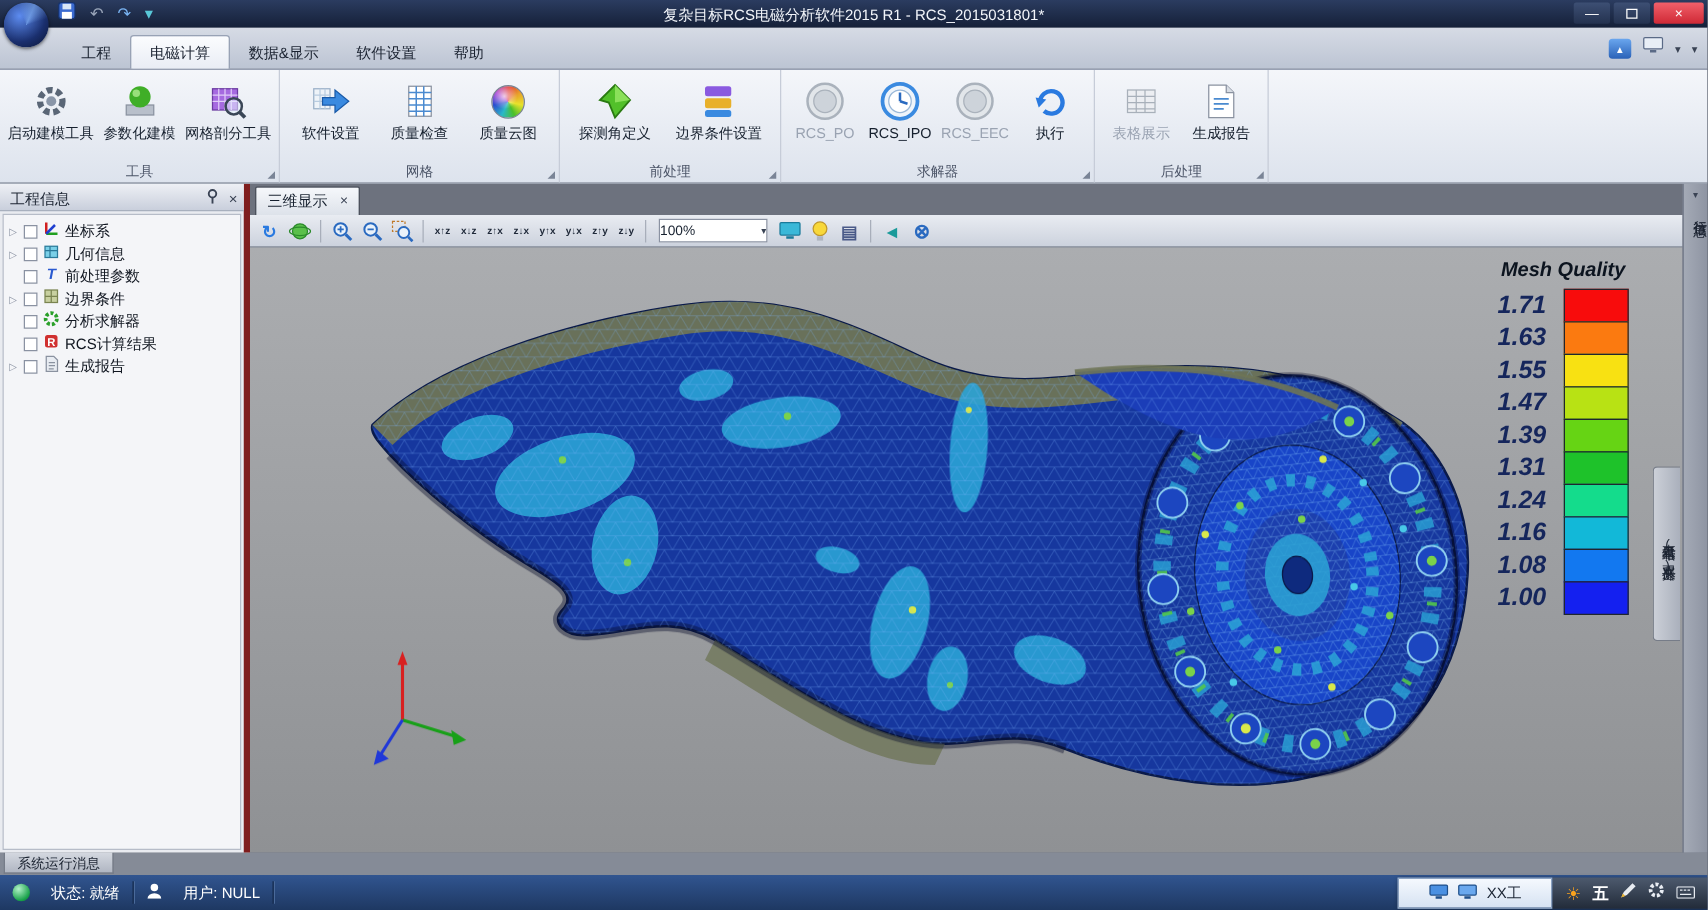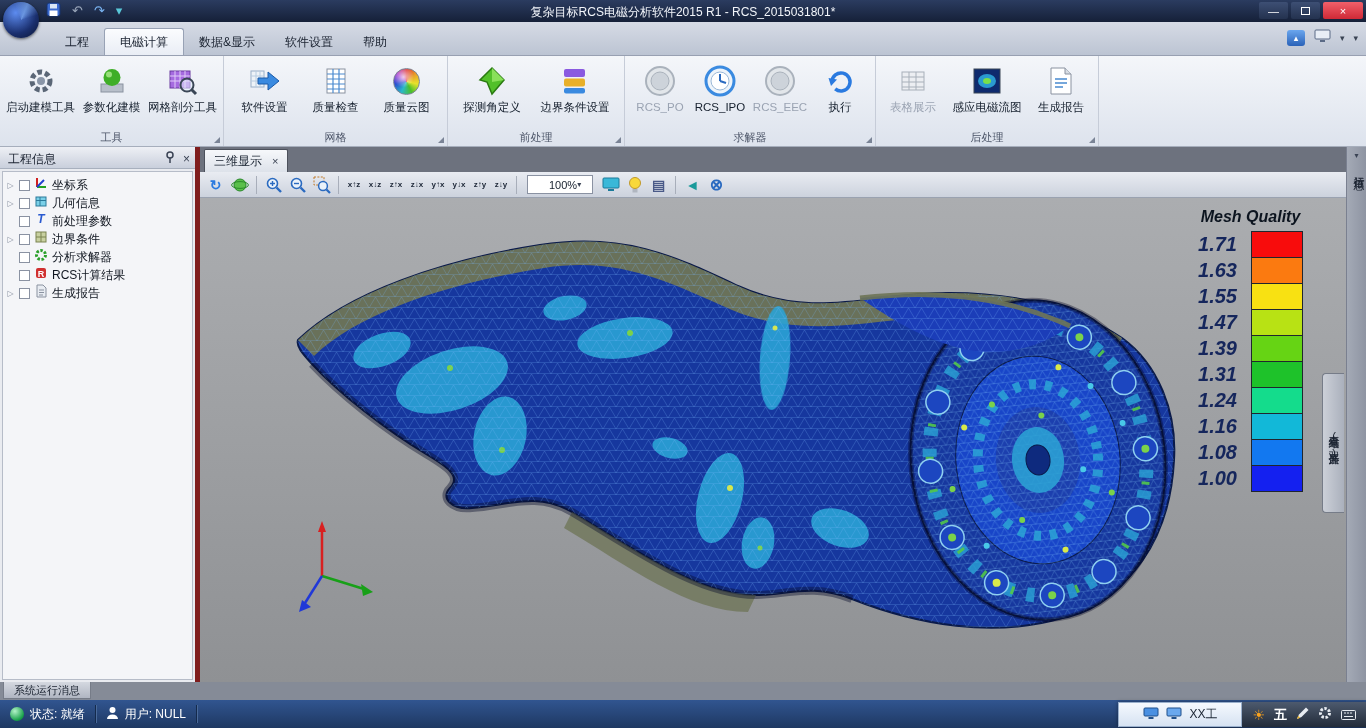--- a/index.html
+++ b/index.html
@@ -74,22 +74,22 @@
     border-radius:2px 2px 0 0; font-size:12px; color:#16202e; }
   .doc-close { font-size:11px; color:#3a4354; }
   .vp-toolbar { position:absolute; left:200px; top:172px; width:1146px; height:26px;
     background:linear-gradient(#e9ecf2,#ccd2dd); border-bottom:1px solid #9aa2b0;
     display:flex; align-items:center; gap:3px; padding:0 5px; }
   .vt-icon { width:21px; height:21px; display:flex; align-items:center; justify-content:center; }
   .vt-sep { width:1px; height:18px; background:#a8aeba; margin:0 3px; }
   .glyph-btn { font-size:14px; font-weight:bold; }
   .axis-btn { min-width:18px; height:18px; display:flex; align-items:center; justify-content:center;
     font-size:8px; color:#202a3a; border:1px solid transparent; border-radius:2px;font-weight:bold; }
-  .zoom-combo { width:66px; height:19px; background:#fff; border:1px solid #8a92a2; font-size:11px;
-    display:flex; align-items:center; justify-content:space-between; padding:0 21px; color:#16202e; margin:0 4px; }
+  .zoom-combo { width:87px; height:19px; background:#fff; border:1px solid #8a92a2; font-size:11px;
+    display:flex; align-items:center; justify-content:space-between; padding:0 0; color:#16202e; margin:0 4px; }
   .combo-caret { font-size:8px; color:#3a4354; }
 
   
   .viewport { position:absolute; left:200px; top:198px; width:1146px; height:484px;
     background:linear-gradient(#abadb0,#8f9194); overflow:hidden; }
   .model-svg { position:absolute; left:0; top:0; }
 
   .legend { position:absolute; right:43px; top:10px; }
   .legend-title { text-align:center; font-size:16px; font-style:italic; font-weight:bold; color:#0c141f; margin-bottom:6px; }
   .legend-row { display:flex; align-items:center; justify-content:flex-end; height:27px; margin-top:-1px; }
@@ -107,21 +107,21 @@
   .right-strip-label { position:absolute; top:20px; left:0; right:0; writing-mode:vertical-rl; text-orientation:upright;
     font-size:11px; color:#1a2230; text-align:center; letter-spacing:1px; }
 
   
   .bottom-band { position:absolute; left:0; top:682px; width:1366px; height:18px; background:#858b97; }
   .messages-tab { position:absolute; left:3px; top:0; height:17px; padding:0 10px; display:flex; align-items:center;
     background:linear-gradient(#d4d8e0,#b0b6c2); border:1px solid #767c88; border-top:none; font-size:11px; color:#1a2230; }
 
   .statusbar { position:absolute; left:0; top:700px; width:1366px; height:28px;
     background:linear-gradient(#315590,#1e3862); color:#fff; font-size:12px; display:flex; align-items:center; }
-  .sb-item { display:flex; align-items:center; gap:6px; padding:0 10px; height:100%; }
+  .sb-item { display:flex; align-items:center; gap:17px; padding:0 10px; height:100%; }
   .sb-sep { width:1px; height:18px; background:#142a4c; box-shadow:1px 0 0 #4a6a9a; }
   .status-dot { width:14px; height:14px; border-radius:50%; background:radial-gradient(circle at 35% 30%, #b2f2c8, #17a049 70%, #0c6a2e); }
 
   .ime { position:absolute; right:0; top:702px; height:25px; display:flex; box-shadow:0 0 4px rgba(0,0,0,.4); z-index:40; }
   .ime-light { background:linear-gradient(#f5f9fe,#d6e2f2); border:1px solid #9ab0cc; display:flex;
     align-items:center; gap:7px; padding:0 24px; color:#1a2433; font-size:12px; }
   .ime-dark { background:linear-gradient(#4d5a6e,#222b39); display:flex; align-items:center; gap:9px; padding:0 10px; }
   .ime-sun { color:#f8a21e; font-size:14px; }
   .ime-mode { color:#fff; font-weight:bold; font-size:13px; }
 </style>
@@ -305,30 +305,20 @@
 
   <div class="rgroup">
     <div class="rbtn w64 disabled">
       <div class="ric">
           <svg width="30" height="30">
             <rect x="4" y="6" width="22" height="18" fill="#eceef2" stroke="#a8b0ba"></rect>
             <path d="M4,11 h22 M4,16 h22 M4,21 h22 M11,6 v18 M18,6 v18" stroke="#a8b0ba"></path>
           </svg>
         </div>
       <div class="rlabel">表格展示</div>
-    </div>
-    <div class="rbtn w84">
-      <div class="ric">
-          <svg width="28" height="26">
-            <rect x="1" y="1" width="26" height="24" fill="#0e2a6e" stroke="#3a4656"></rect>
-            <ellipse cx="14" cy="13" rx="9" ry="7" fill="#2a9ad0"></ellipse>
-            <ellipse cx="14" cy="13" rx="4" ry="3" fill="#7ae04a"></ellipse>
-          </svg>
-        </div>
-      <div class="rlabel">感应电磁流图</div>
     </div>
     <div class="rbtn w64">
       <div class="ric">
           <svg width="26" height="30">
             <path d="M3,2 h14 l6,6 v20 h-20 z" fill="#fff" stroke="#8a92a0"></path>
             <path d="M17,2 v6 h6" fill="#d8dde4" stroke="#8a92a0"></path>
             <path d="M7,13 h12 M7,17 h12 M7,21 h8" stroke="#4a8ad0" stroke-width="1.4"></path>
           </svg>
         </div>
       <div class="rlabel">生成报告</div>

